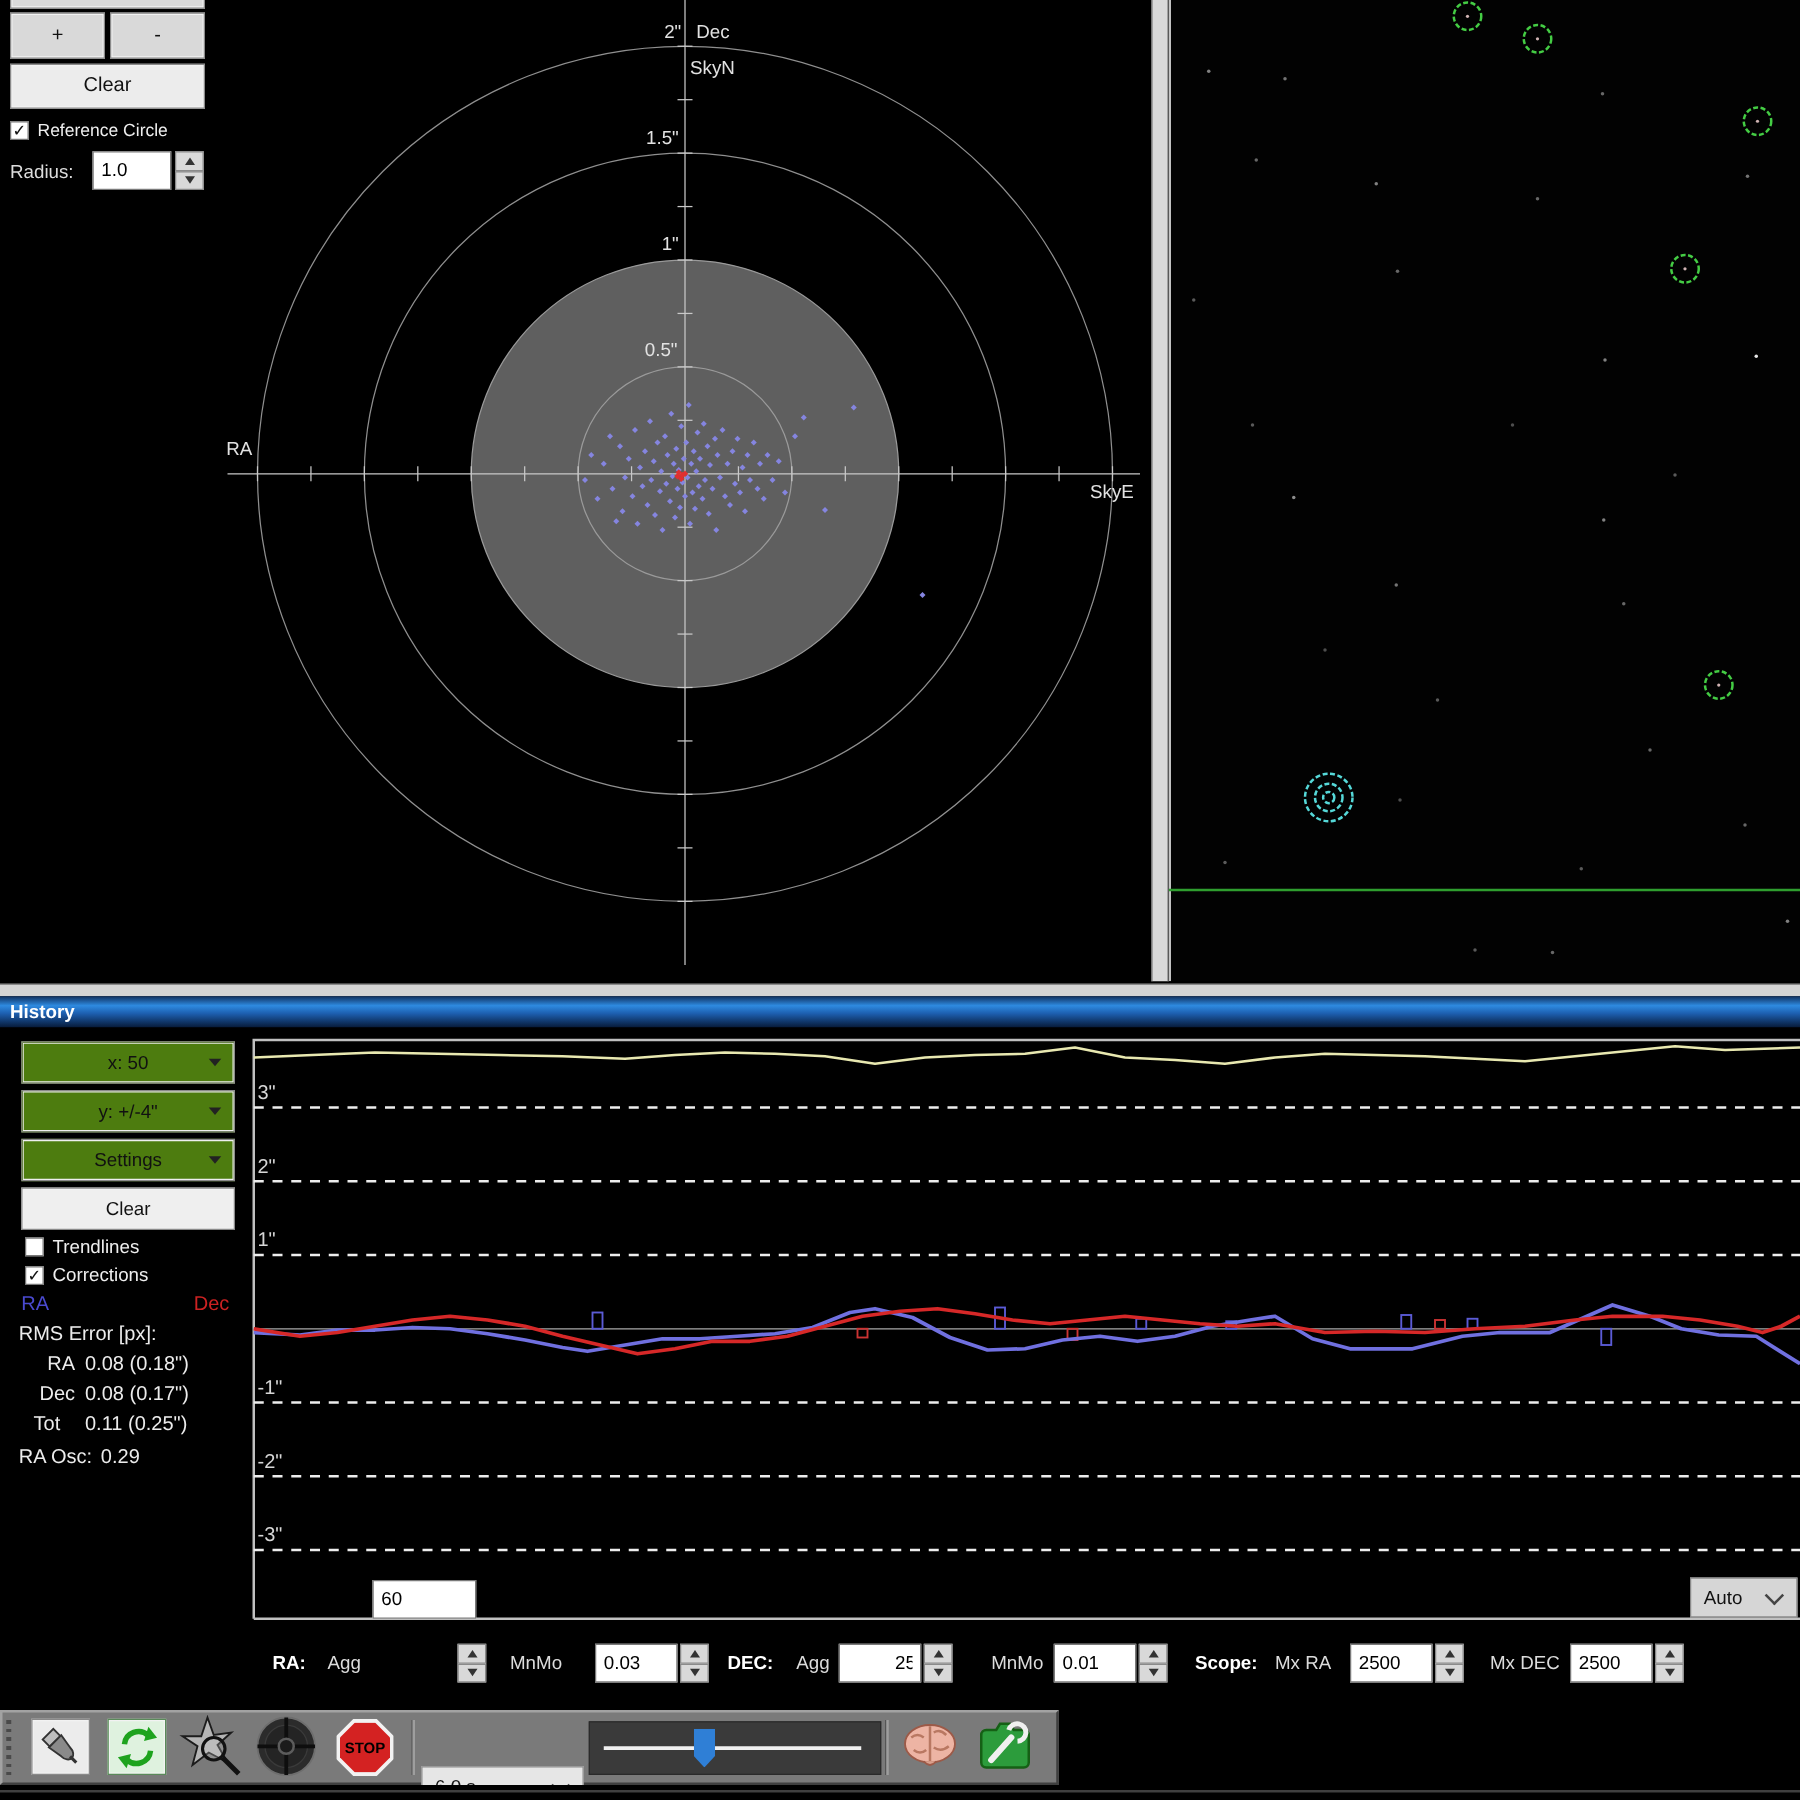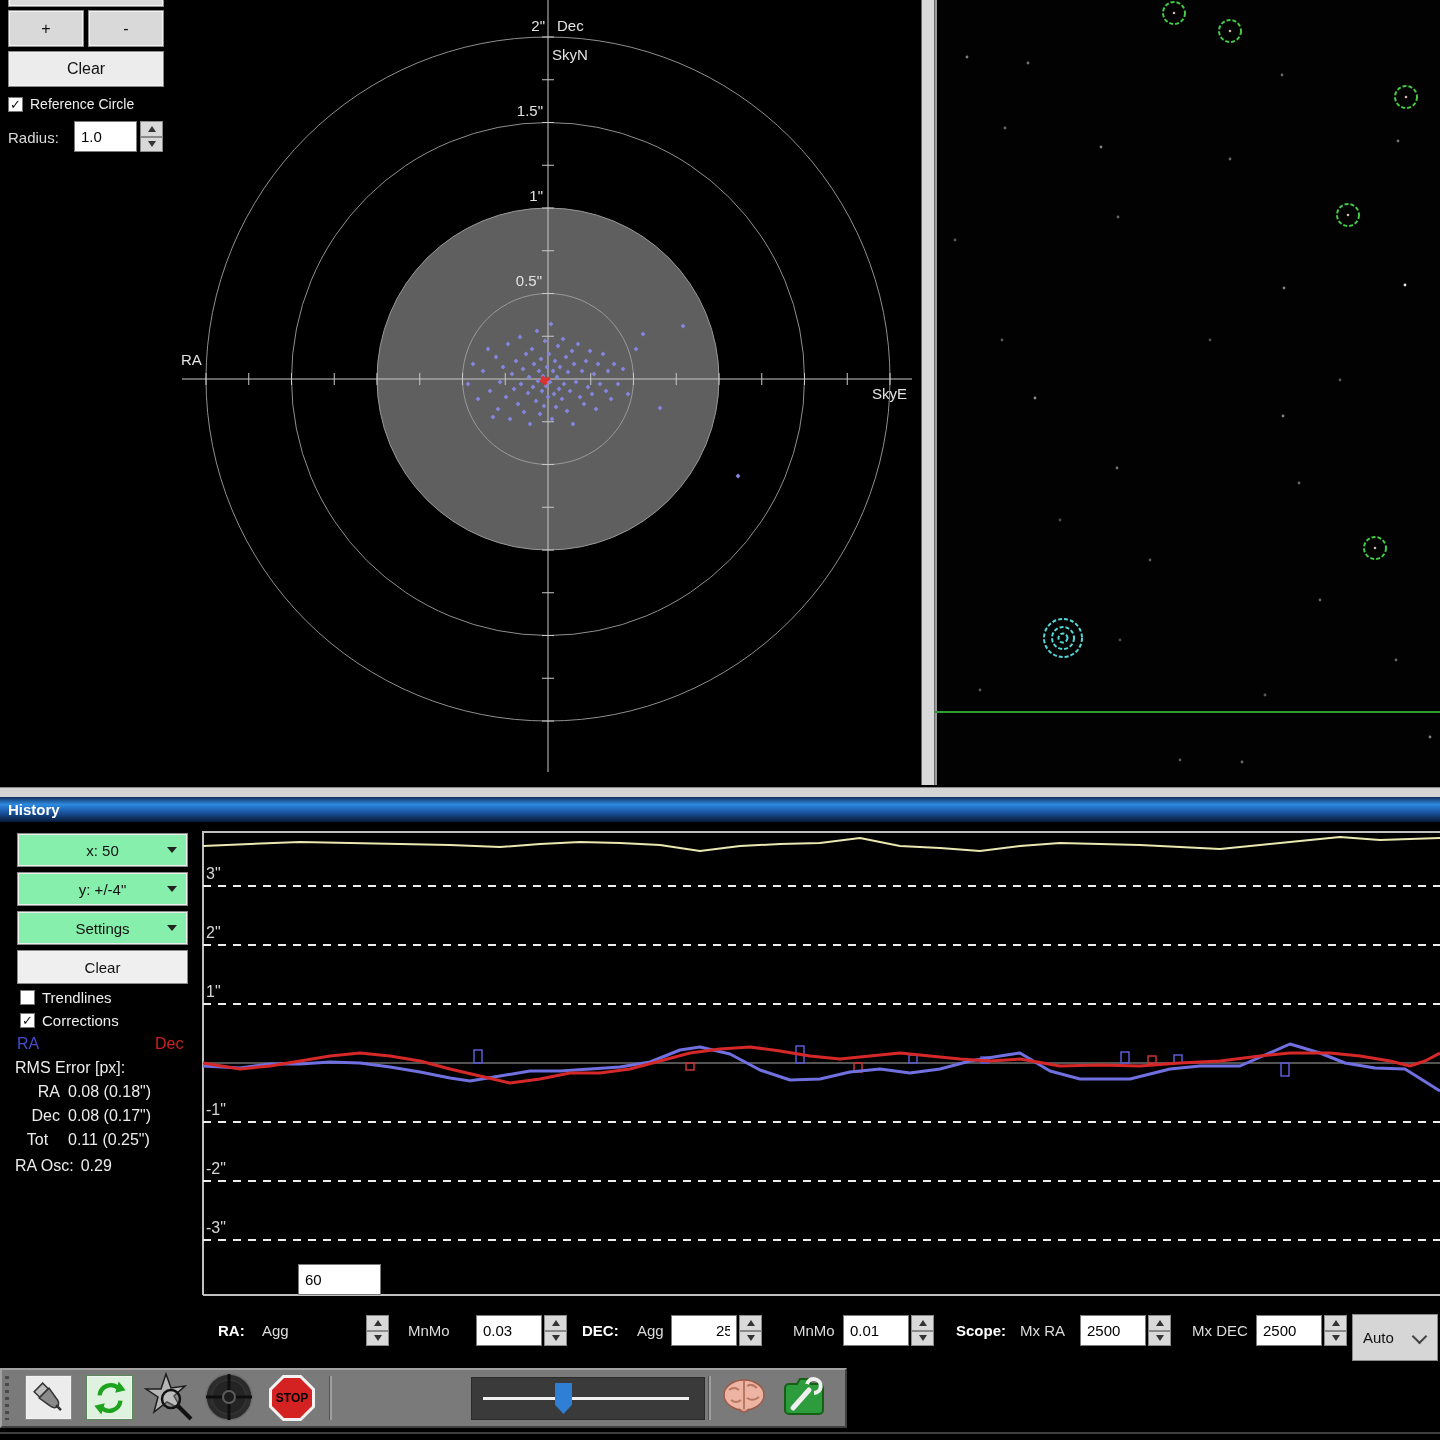--- a/index.html
+++ b/index.html
@@ -3,21 +3,21 @@
 <meta charset="utf-8">
 <style>
   html,body{margin:0;padding:0;background:#000;}
   body{width:1440px;height:1440px;position:relative;overflow:hidden;
        font-family:"Liberation Sans","DejaVu Sans",sans-serif;color:#e0e0e0;}
   .abs{position:absolute;}
   
   .win-btn{background:#d9d9d9;border:1px solid #8a8a8a;box-shadow:inset 0 0 0 1px #f2f2f2;
            color:#111;display:flex;align-items:center;justify-content:center;
            font-size:16px;cursor:default;box-sizing:border-box;}
-  .drop-btn{background:#86efac;border:1px solid #8a8a8a;box-shadow:inset 0 0 0 1px #eee;
+  .drop-btn{background:#4d7c0f;border:1px solid #8a8a8a;box-shadow:inset 0 0 0 1px #eee;
             color:#111;font-size:15px;display:flex;align-items:center;justify-content:center;
             position:relative;box-sizing:border-box;}
   .tri-down{width:0;height:0;border-left:5px solid transparent;border-right:5px solid transparent;
             border-top:6px solid #222;position:absolute;right:10px;top:50%;margin-top:-3px;}
   .checkbox{width:15px;height:15px;background:#fff;border:1px solid #777;box-sizing:border-box;
             font-size:13px;font-weight:bold;color:#111;line-height:13px;text-align:center;}
   .num-input{background:#fff;border:1px solid #7a7a7a;color:#000;font-size:15px;
              font-family:"Liberation Sans",sans-serif;padding:0 6px;box-sizing:border-box;outline:none;}
   .spin{display:flex;flex-direction:column;width:23px;}
   .spin > div{flex:1;background:#d9d9d9;border:1px solid #8a8a8a;display:flex;align-items:center;
@@ -427,21 +427,21 @@
 <span class="lbl abs" style="left:1192px;top:1322px">Mx DEC</span>
 <input class="num-input abs" style="left: 1256px; top: 1315px; width: 66px; height: 31px;" readonly="" value="2500">
 <div class="spin abs" style="left:1324px;top:1315px;height:31px">
   <div>
       <div class="tri-up-s"></div>
     </div>
   <div>
       <div class="tri-dn-s"></div>
     </div>
 </div>
-<div class="combo abs" style="left:1352px;top:1314px;width:86px;height:47px;background:#d6d6d6">
+<div class="combo abs" style="left:1352px;top:1262px;width:86px;height:32px;background:#d6d6d6">
   <span>Auto</span>
   <span class="chev"></span>
 </div>
 
 <div id="main-toolbar" class="abs"></div>
 <div class="grip"></div>
 
 <div class="tb-btn win-btn" style="left:25px;top:1375px;width:47px;height:45px;background:#ececec">
   <svg width="38" height="38" viewBox="0 0 38 38">
     <g transform="rotate(-45 19 19)">

